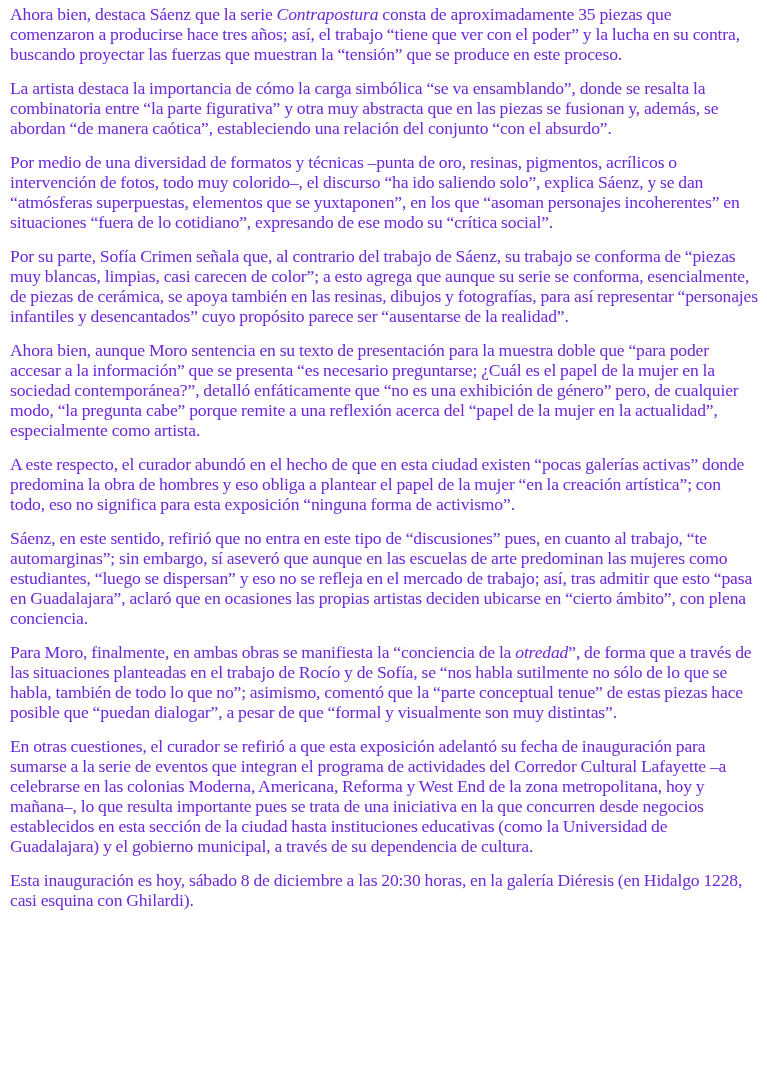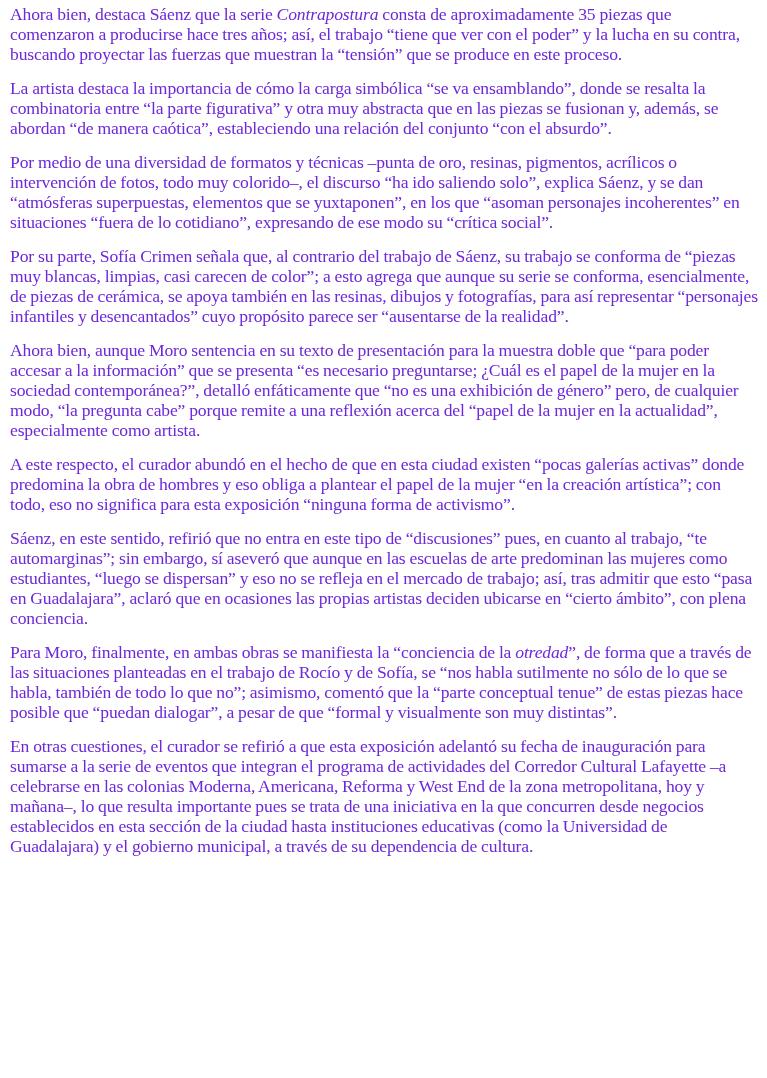--- a/index.html
+++ b/index.html
@@ -52,13 +52,16 @@
   </p>
   <p>
     <span>Sáenz, en este sentido, refirió que no entra en este tipo de “discusiones” pues, en cuanto al trabajo, “te automarginas”; sin embargo, sí aseveró que aunque en las escuelas de arte predominan las mujeres como estudiantes, “luego se dispersan” y eso no se refleja en el mercado de trabajo; así, tras admitir que esto “pasa en Guadalajara”, aclaró que en ocasiones las propias artistas deciden ubicarse en “cierto ámbito”, con plena conciencia.</span>
   </p>
   <p>
     <span>Para Moro, finalmente, en ambas obras se manifiesta la “conciencia de la </span><em>otredad</em><span>”, de forma que a través de las situaciones planteadas en el trabajo de Rocío y de Sofía, se “nos habla sutilmente no sólo de lo que se habla, también de todo lo que no”; asimismo, comentó que la “parte conceptual tenue” de estas piezas hace posible que “puedan dialogar”, a pesar de que “formal y visualmente son muy distintas”.</span>
   </p>
   <p>
     <span>En otras cuestiones, el curador se refirió a que esta exposición adelantó su fecha de inauguración para sumarse a la serie de eventos que integran el programa de actividades del Corredor Cultural Lafayette –a celebrarse en las colonias Moderna, Americana, Reforma y West End de la zona metropolitana, hoy y mañana–, lo que resulta importante pues se trata de una iniciativa en la que concurren desde negocios establecidos en esta sección de la ciudad hasta instituciones educativas (como la Universidad de Guadalajara) y el gobierno municipal, a través de su dependencia de cultura.</span>
   </p>
+  <p>
+    <span>Esta inauguración es hoy, sábado 8 de diciembre a las 20:30 horas, en la galería Diéresis (en Hidalgo 1228, casi esquina con Ghilardi).</span>
+  </p>
 </div>
 
 </body></html>

